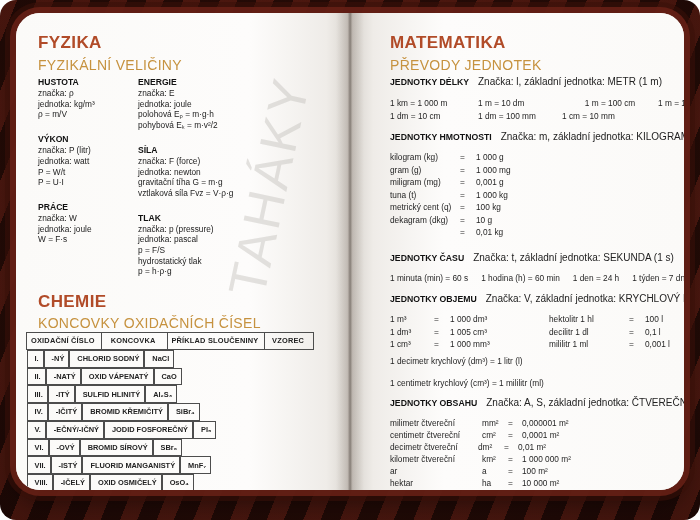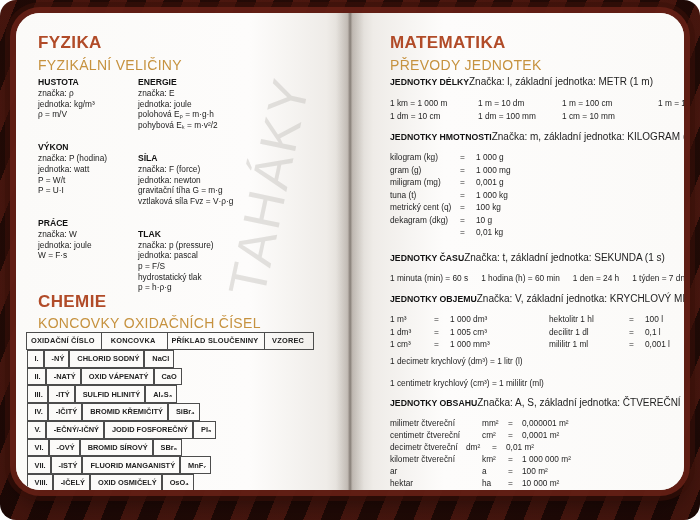--- a/index.html
+++ b/index.html
@@ -36,32 +36,32 @@
   .t8,.dcell{font-size:8.3px;line-height:10.7px;color:#1f1f1f;}
   .watermark{
     position:absolute;left:230px;top:252px;white-space:nowrap;
     transform:rotate(-78deg);transform-origin:0 50%;
     font-size:52px;letter-spacing:3px;color:rgba(187,184,180,0.40);
   }
   
   .phys-cols{position:absolute;left:22px;top:64px;display:flex;gap:4px;}
   .phys-col{width:96px;}
   .phys-col.wide{width:158px;}
-  .phys-block + .phys-block{margin-top:22px;}
+  .phys-block + .phys-block{margin-top:14px;}
   .phys-head{font-size:8.6px;font-weight:700;color:#111;line-height:11px;}
   .phys-line{font-size:8.3px;line-height:10.7px;color:#222;}
   
   .chem-table{position:absolute;left:10px;top:319px;width:288px;border-collapse:collapse;table-layout:fixed;}
   .chem-table th,.chem-table td{
     border:1px solid #4d4d4d;font-size:7.4px;font-weight:700;color:#222;
     padding:3.2px 4px 3.2px 7px;line-height:9.4px;white-space:nowrap;overflow:hidden;
   }
   .chem-table th{text-align:center;padding-left:2px;letter-spacing:.2px;}
   
-  .sec-head{position:absolute;display:flex;align-items:baseline;white-space:nowrap;}
+  .sec-head{position:absolute;display:flex;align-items:baseline;gap:9px;white-space:nowrap;}
   .sec-head .sh-b{font-size:8.7px;font-weight:700;color:#111;}
   .sec-head .sh-n{font-size:10px;color:#222;}
   .rows-host{position:absolute;}
   .drow{display:flex;align-items:baseline;}
   .dcell{flex:0 0 auto;white-space:nowrap;line-height:12.5px;}
   .time-row .dcell{margin-right:13px;}
   .area-host .dcell{line-height:12.1px;}
 </style>
 </head>
 <body>
@@ -79,21 +79,21 @@
     <div class="phys-cols">
       <div class="phys-col">
           <div class="phys-block">
             <div class="phys-head">HUSTOTA</div>
             <div class="phys-line">značka: ρ</div>
             <div class="phys-line">jednotka: kg/m³</div>
             <div class="phys-line">ρ = m/V</div>
           </div>
           <div class="phys-block">
             <div class="phys-head">VÝKON</div>
-            <div class="phys-line">značka: P (hodina)</div>
+            <div class="phys-line">značka: P (litr)</div>
             <div class="phys-line">jednotka: watt</div>
             <div class="phys-line">P = W/t</div>
             <div class="phys-line">P = U·I</div>
           </div>
           <div class="phys-block">
             <div class="phys-head">PRÁCE</div>
             <div class="phys-line">značka: W</div>
             <div class="phys-line">jednotka: joule</div>
             <div class="phys-line">W = F·s</div>
           </div>
@@ -200,21 +200,21 @@
     <div class="subtitle" style="left:40px;top:44px">PŘEVODY JEDNOTEK</div>
 
     <div class="sec-head" style="left:40px;top:63px">
       <span class="sh-b">JEDNOTKY DÉLKY</span>
       <span class="sh-n">Značka: l, základní jednotka: METR (1 m)</span>
     </div>
     <div class="rows-host" style="left:40px;top:84px">
         <div class="drow">
           <span class="dcell" style="width: 88px;">1 km  = 1 000 m</span>
           <span class="dcell" style="width: 84px;">1 m  = 10 dm</span>
-          <span class="dcell" style="width: 96px;">1 m  = 100 cm</span>
+          <span class="dcell" style="width: 96px; text-align: center;">1 m  = 100 cm</span>
           <span class="dcell" style="width: 100px;">1 m  = 1 000 mm</span>
         </div>
         <div class="drow">
           <span class="dcell" style="width: 88px;">1 dm  = 10 cm</span>
           <span class="dcell" style="width: 84px;">1 dm  = 100 mm</span>
           <span class="dcell" style="width: 96px;">1 cm  = 10 mm</span>
           <span class="dcell" style="width: 100px;"></span>
         </div>
       </div>
 
@@ -321,21 +321,21 @@
           <span class="dcell" style="width: 14px;">=</span>
           <span class="dcell" style="width: 110px;">0,000001 m²</span>
         </div>
         <div class="drow">
           <span class="dcell" style="width: 92px;">centimetr čtvereční</span>
           <span class="dcell" style="width: 26px;">cm²</span>
           <span class="dcell" style="width: 14px;">=</span>
           <span class="dcell" style="width: 110px;">0,0001 m²</span>
         </div>
         <div class="drow">
-          <span class="dcell" style="width: 76px;">decimetr čtvereční</span>
+          <span class="dcell" style="width: 88px;">decimetr čtvereční</span>
           <span class="dcell" style="width: 26px;">dm²</span>
           <span class="dcell" style="width: 14px;">=</span>
           <span class="dcell" style="width: 110px;">0,01 m²</span>
         </div>
         <div class="drow">
           <span class="dcell" style="width: 92px;">kilometr čtvereční</span>
           <span class="dcell" style="width: 26px;">km²</span>
           <span class="dcell" style="width: 14px;">=</span>
           <span class="dcell" style="width: 110px;">1 000 000 m²</span>
         </div>

